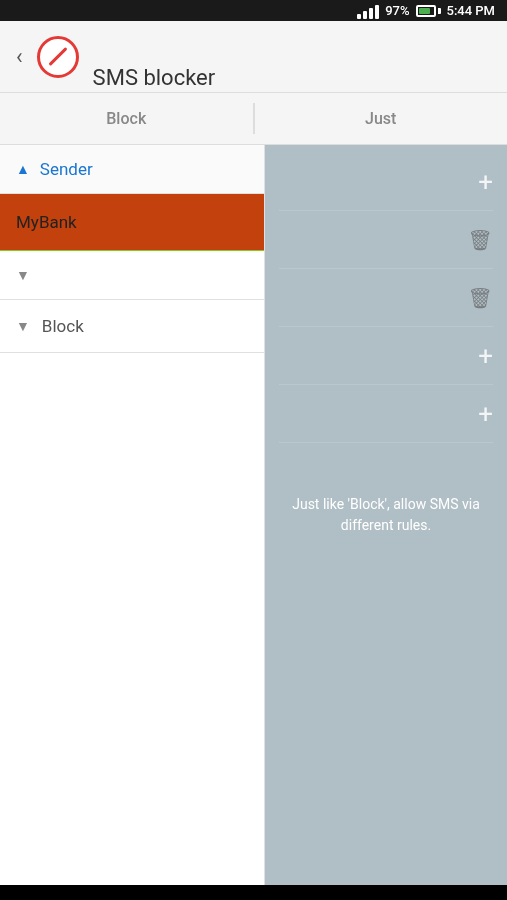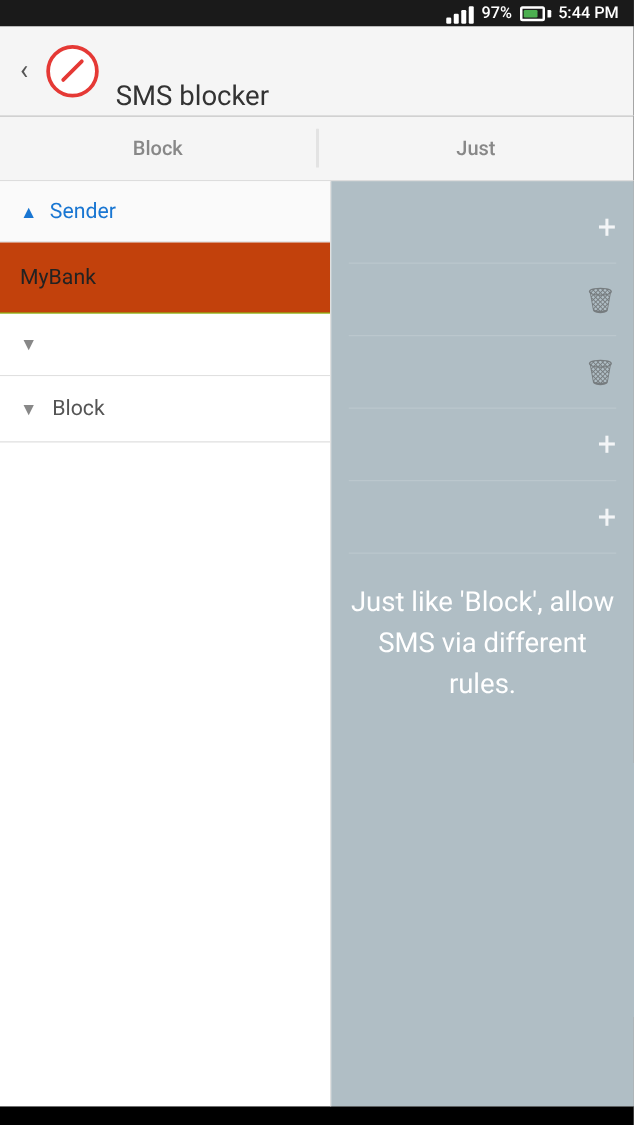--- a/index.html
+++ b/index.html
@@ -230,21 +230,21 @@
       flex-direction: column;
     }
 
     .tooltip-box {
       position: absolute;
       top: 50%;
       left: 50%;
       transform: translate(-50%, -50%);
       text-align: center;
       color: #fff;
-      font-size: 22px;
+      font-size: 14px;
       line-height: 1.5;
       font-weight: 400;
       pointer-events: none;
       width: 220px;
     }
   </style>
 </head>
 <body>
 
 <div class="status-bar">

